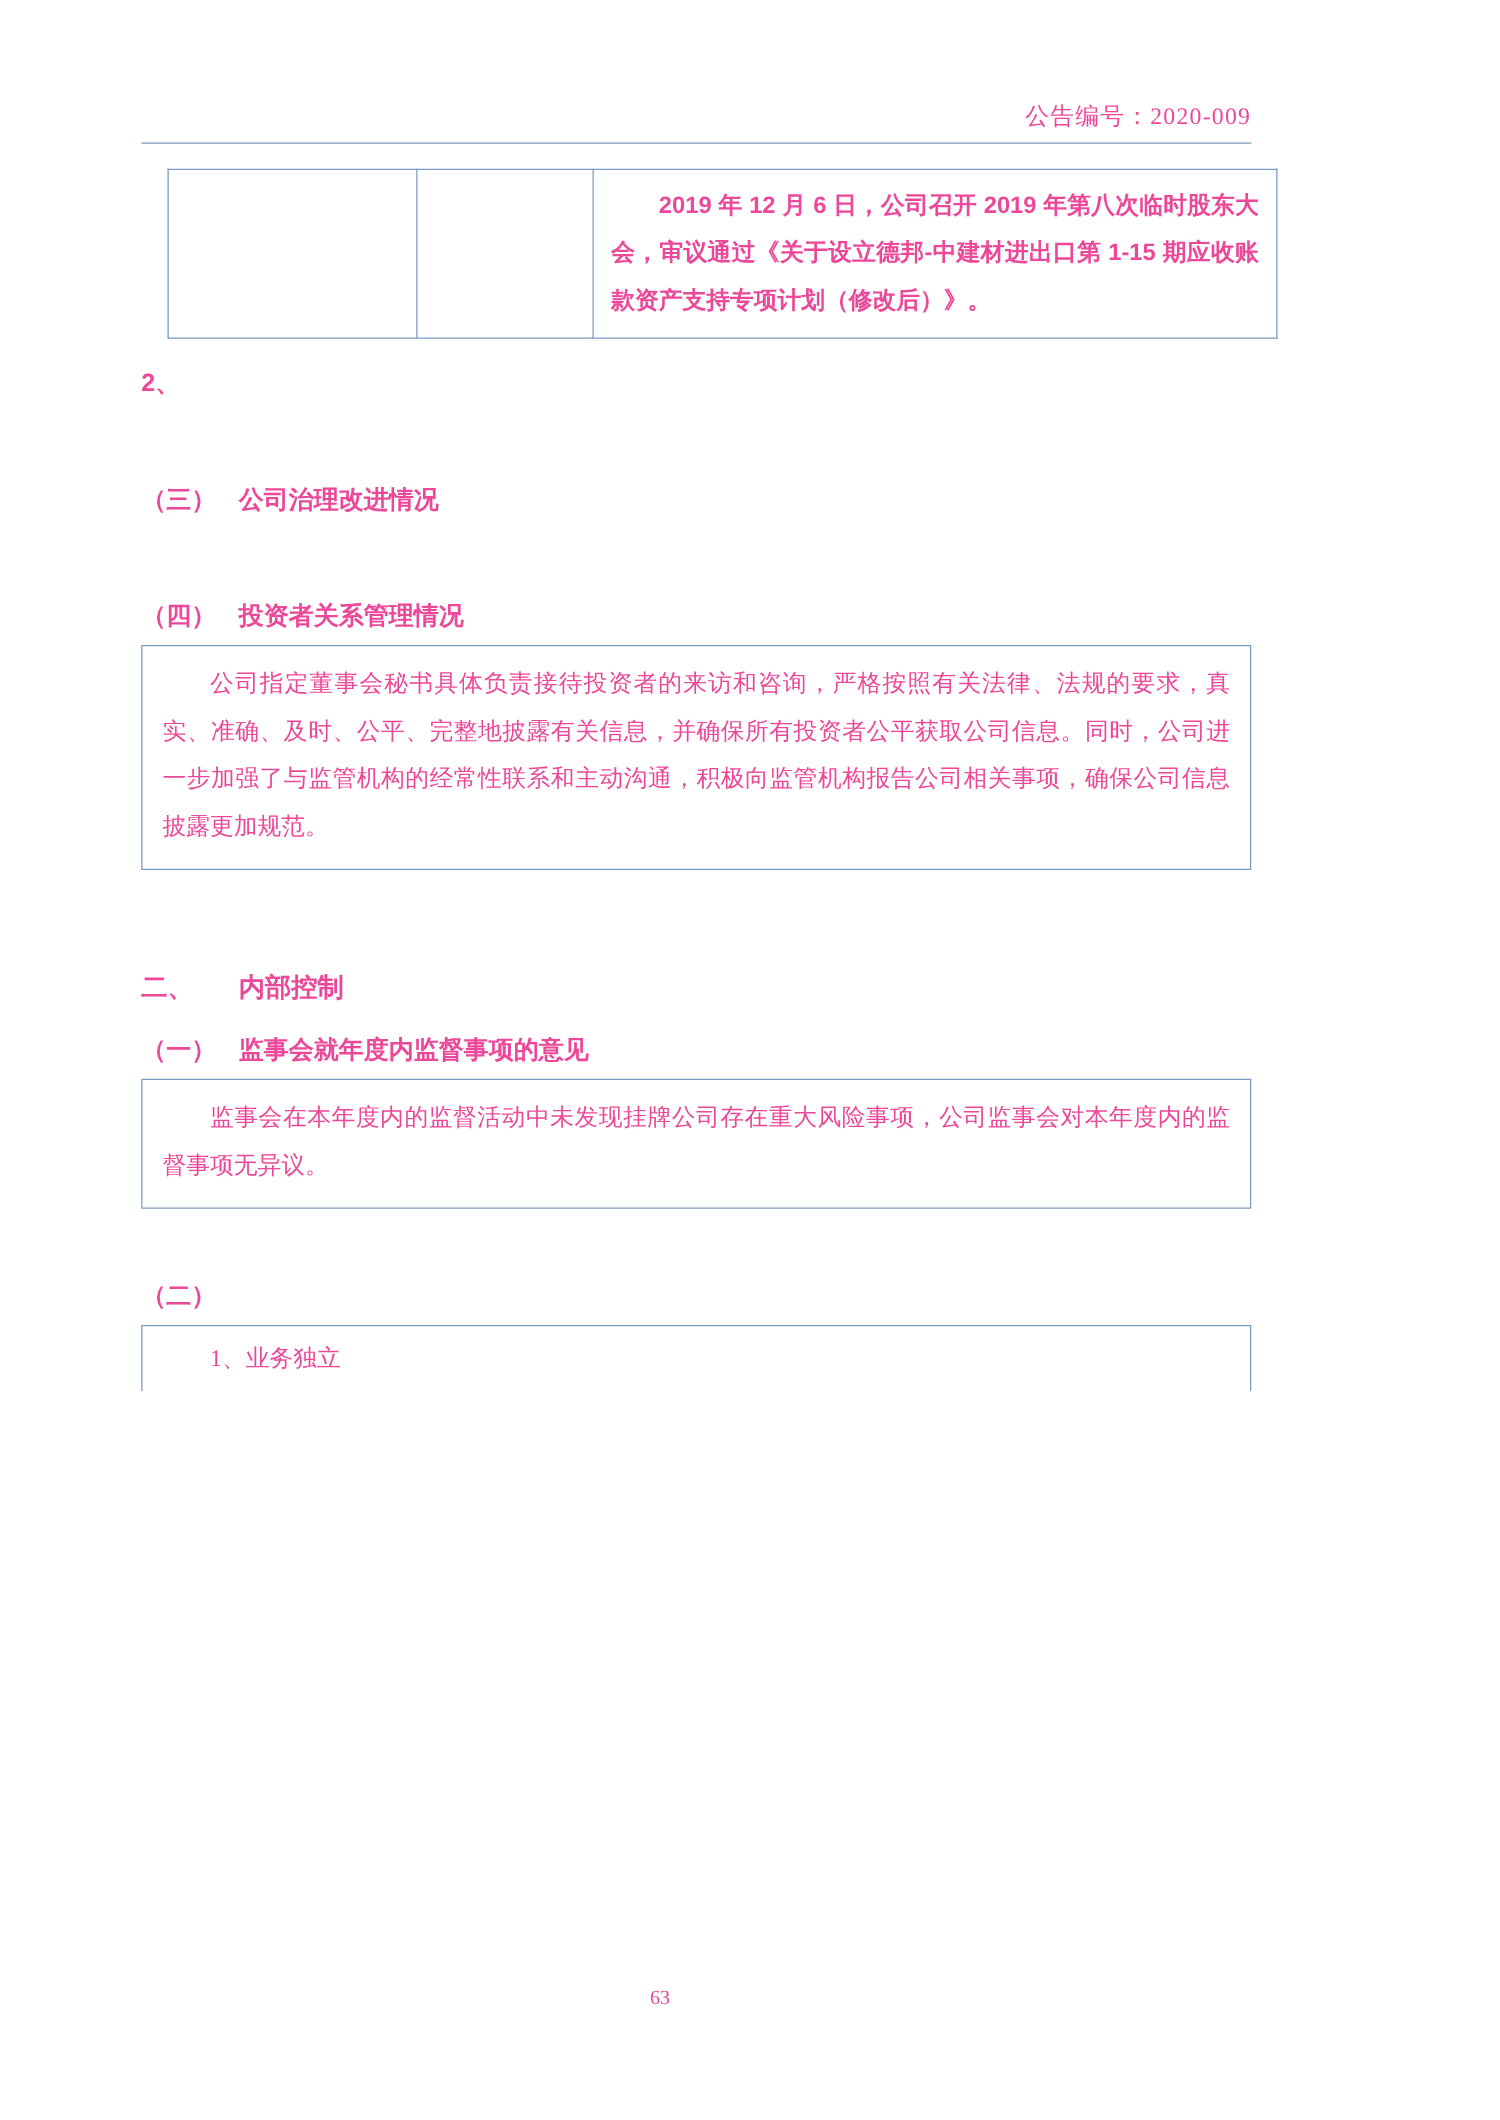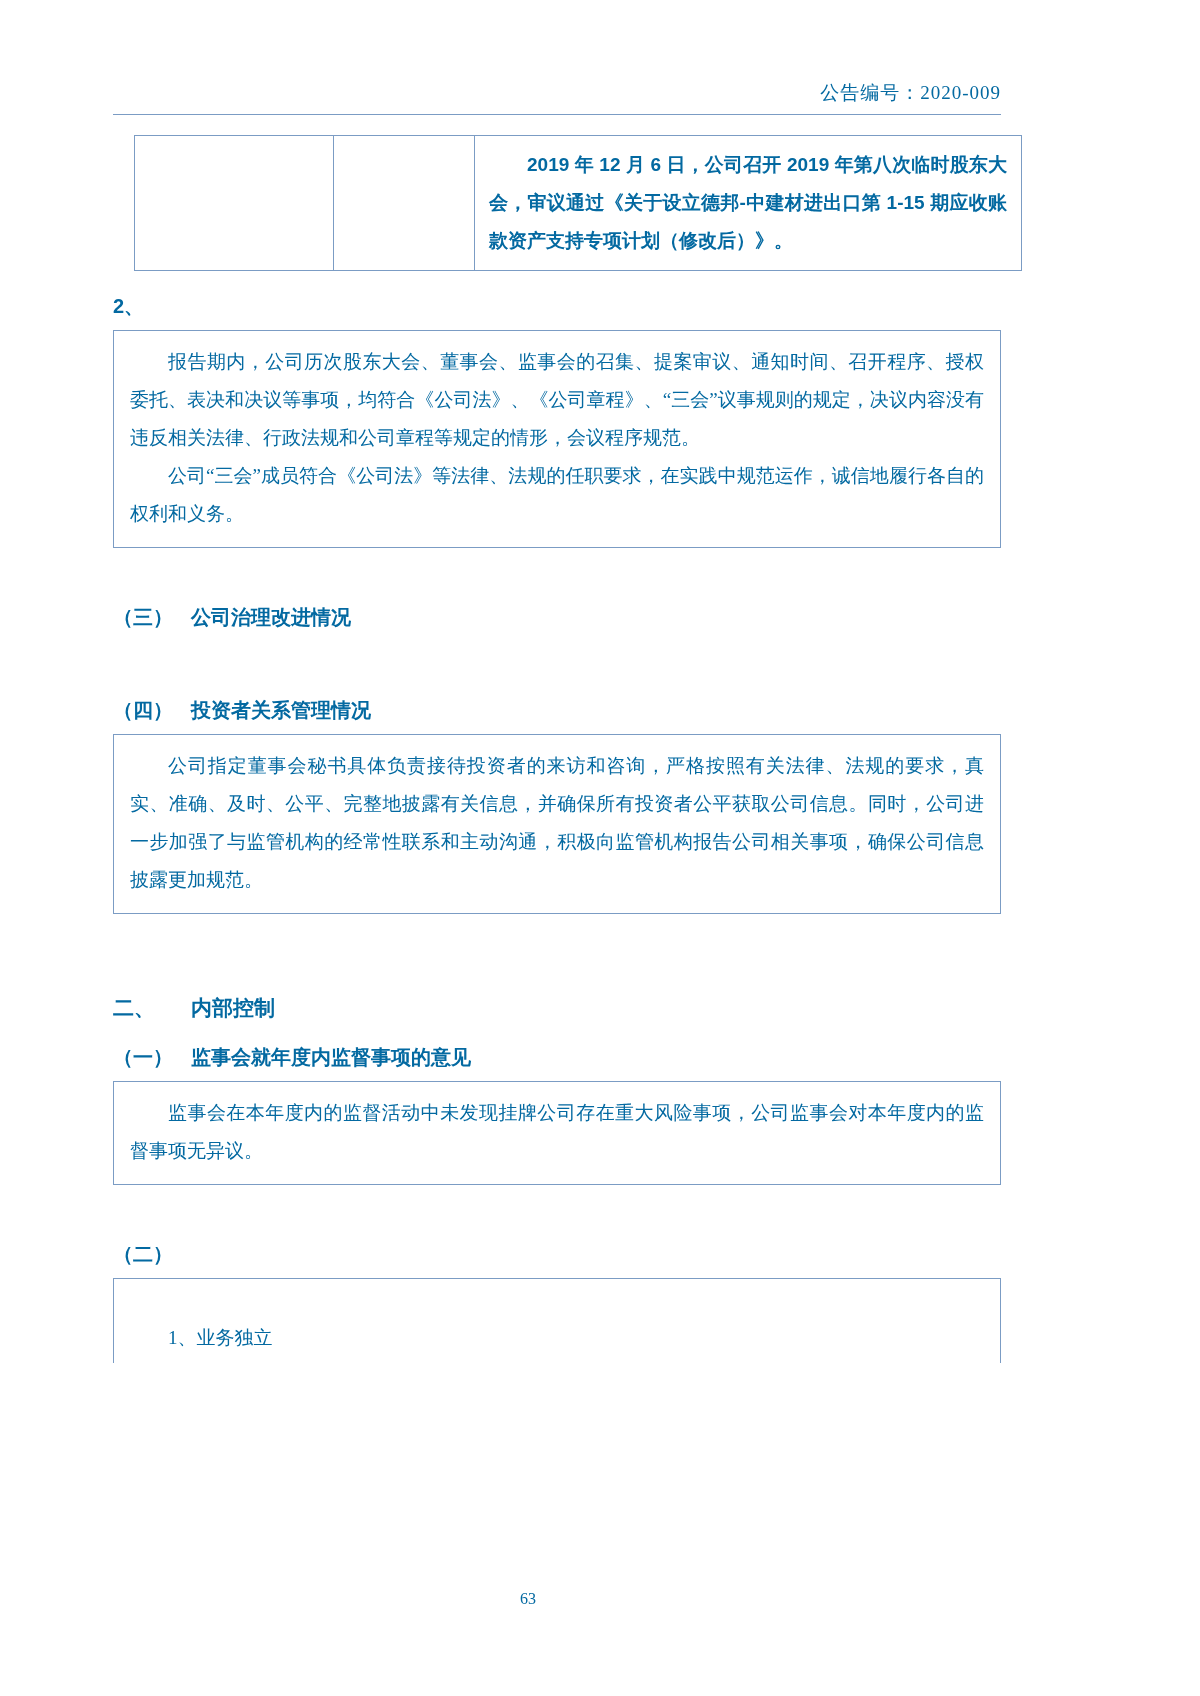--- a/index.html
+++ b/index.html
@@ -8,21 +8,21 @@
     background: #d8d8d8;
   }
   .page {
     width: 1200px;
     height: 1696px;
     background: #ffffff;
     margin: 0 auto;
     position: relative;
     box-sizing: border-box;
     font-family: "Liberation Serif", "DejaVu Serif", serif;
-    color: #0369a1;
+    color: #ec4899;
   }
   .content {
     position: absolute;
     left: 113px;
     top: 0;
     width: 888px;
   }
   .header-line {
     text-align: right;
     font-size: 19px;
@@ -107,21 +107,20 @@
     border: 1px solid #7b9cc4;
     border-bottom: none;
     padding: 12px 16px 10px 16px;
     box-sizing: border-box;
   }
   .sub-item {
     font-size: 19px;
     line-height: 1.6;
     text-indent: 38px;
     font-family: "Liberation Serif", "DejaVu Serif", serif;
-    margin-top: 32px;
   }
 </style>
 </head>
 <body>
 
 <div class="page">
   <div class="content">
 
     <div class="header-line">公告编号：2020-009</div>
     <div class="header-rule"></div>
@@ -133,24 +132,20 @@
         <td style="width:112px;"></td>
         <td>
           <div class="cell-text">2019 年 12 月 6 日，公司召开 2019 年第八次临时股东大会，审议通过《关于设立德邦-中建材进出口第 1-15 期应收账款资产支持专项计划（修改后）》。</div>
         </td>
       </tr>
     </tbody>
       </table>
 
     <div class="section-heading">
       <span class="num">2、</span>
-    </div>
-    <div class="box">
-      <div class="para">报告期内，公司历次股东大会、董事会、监事会的召集、提案审议、通知时间、召开程序、授权委托、表决和决议等事项，均符合《公司法》、《公司章程》、“三会”议事规则的规定，决议内容没有违反相关法律、行政法规和公司章程等规定的情形，会议程序规范。</div>
-      <div class="para last">公司“三会”成员符合《公司法》等法律、法规的任职要求，在实践中规范运作，诚信地履行各自的权利和义务。</div>
     </div>
 
     <div class="spacer-md"></div>
 
     <div class="section-heading">
       <span class="num wide">（三）</span>
       <span>公司治理改进情况</span>
     </div>
 
     <div class="spacer-md"></div>

